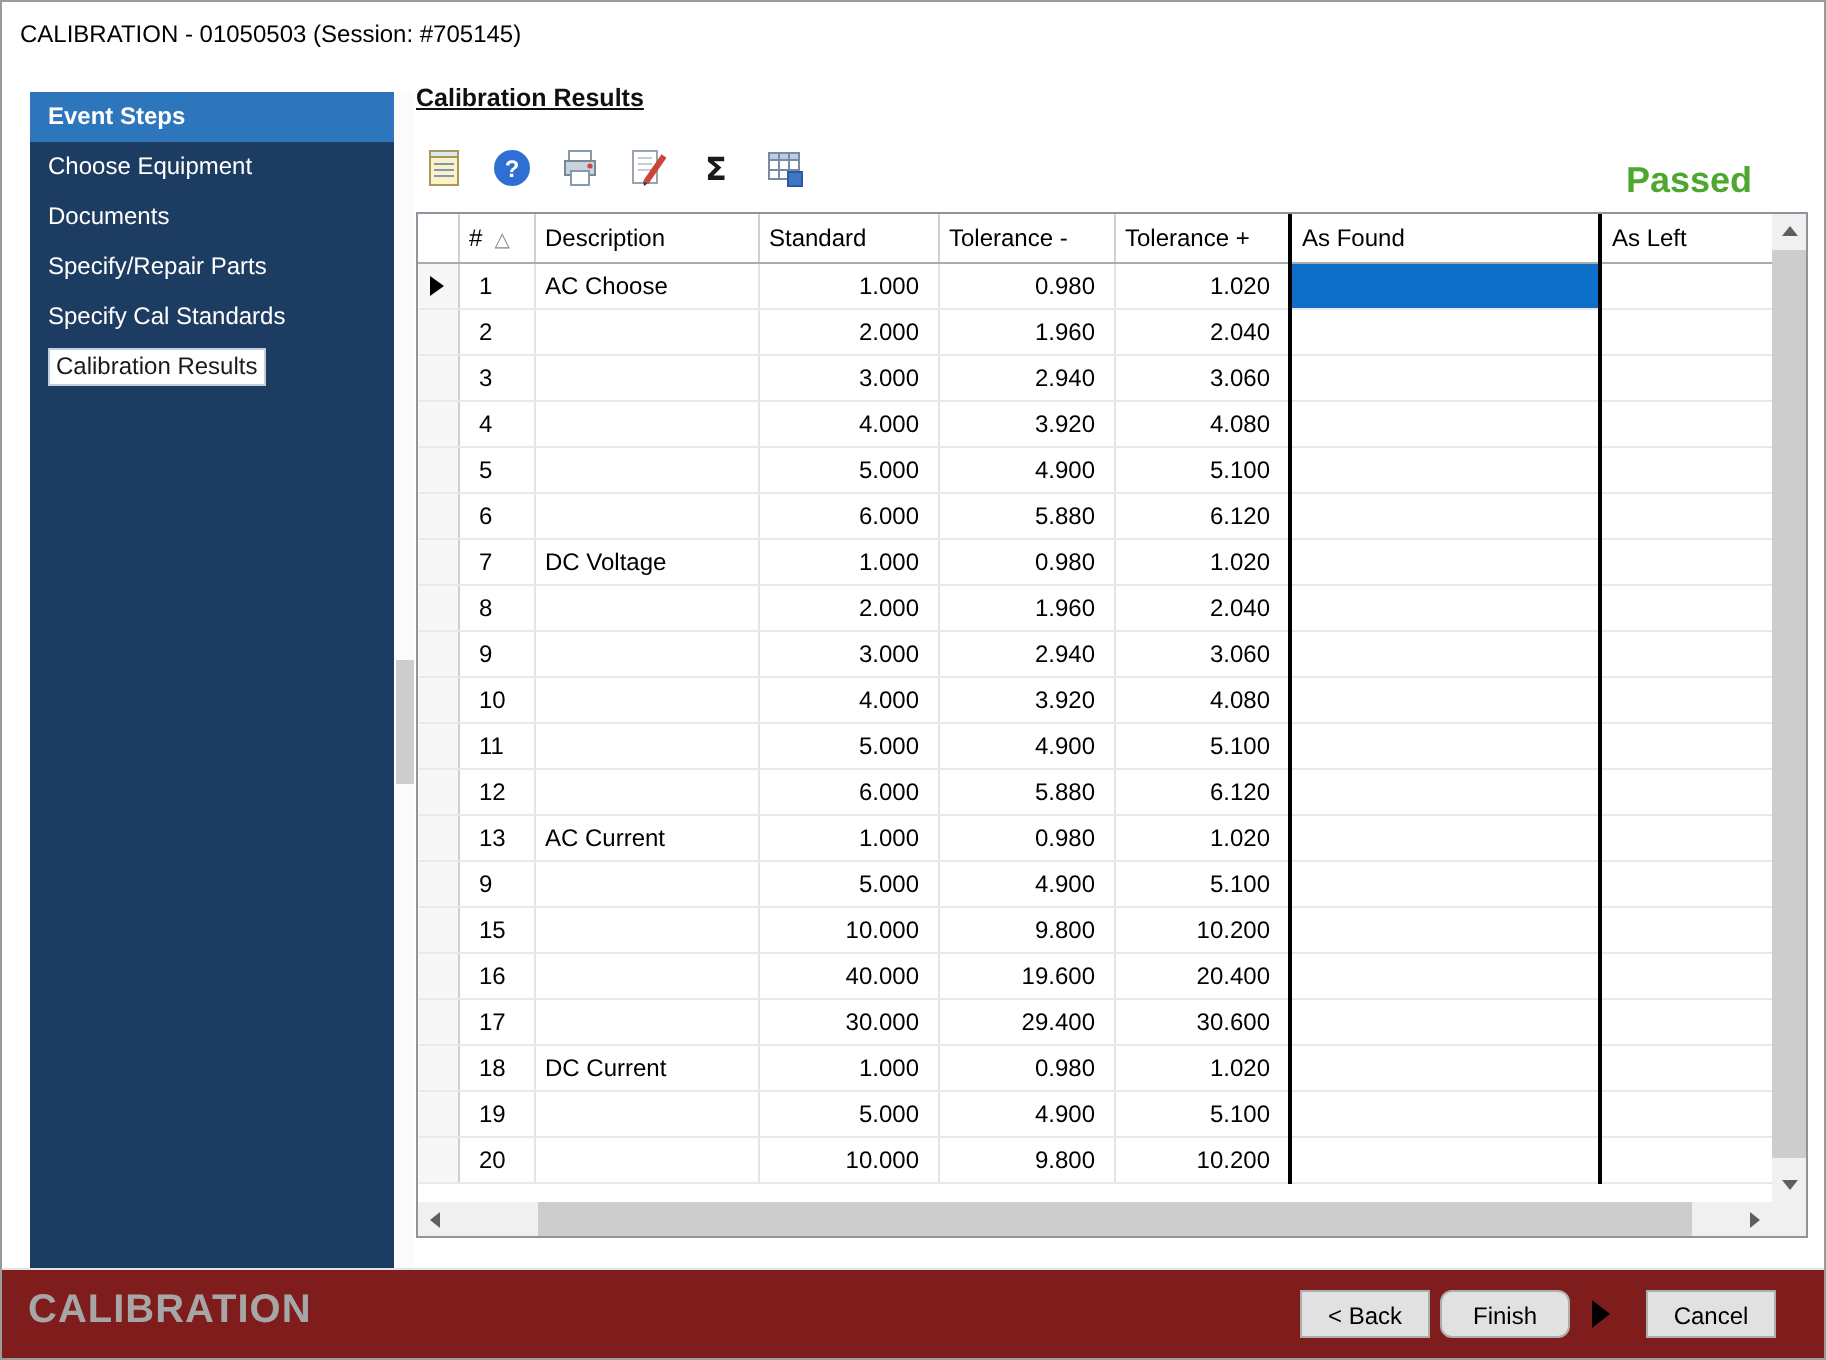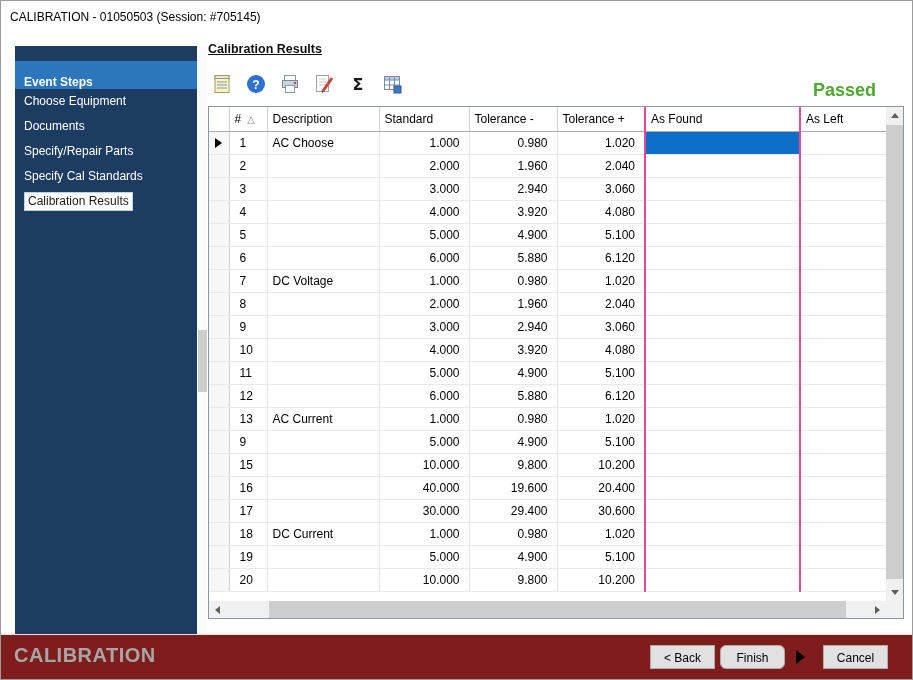--- a/index.html
+++ b/index.html
@@ -7,21 +7,21 @@
   body { font-family: "Liberation Sans", "DejaVu Sans", sans-serif; background: #ffffff; }
 
   .window { position: relative; width: 913px; height: 680px; border: 1px solid #9b9b9b; background: #fff; overflow: hidden; }
 
   .titlebar { height: 39px; line-height: 32px; padding-left: 9px; font-size: 12px; color: #000; background: #fff; border-bottom: 1px solid #c9c9c9; }
 
   .main { position: absolute; left: 0; right: 0; top: 34px; bottom: 45px; background: #fff; }
 
   
   .sidebar { position: absolute; left: 14px; top: 11px; bottom: 0; width: 182px; background: #1d3c61; color: #fff; }
-  .side-header { background: #2e76bb; color: #fff; font-weight: bold; font-size: 12px; padding: 14px 9px; height: 25px; margin-top: 15px; }
+  .side-header { background: #2e76bb; color: #fff; font-weight: bold; font-size: 12px; padding: 5px 9px; height: 25px; }
   .side-item { font-size: 12px; padding: 5px 9px; height: 25px; white-space: nowrap; cursor: default; }
   .side-item span { color: #fff; }
   .side-item.active span { background: #fff; color: #1a1a1a; border: 1px solid #c2cfdc; padding: 1px 3px 2px 3px; }
 
   .side-scroll { position: absolute; left: 197px; top: 11px; bottom: 0; width: 9px; background: #fbfbfb; }
   .side-scroll-thumb { position: absolute; left: 0; top: 284px; width: 9px; height: 62px; background: #cdcdcd; }
 
   
   .content { position: absolute; left: 207px; top: 7px; right: 8px; bottom: 15px; }
   .content-title { font-size: 12.5px; font-weight: bold; text-decoration: underline; color: #101010; }
@@ -32,21 +32,21 @@
 
   
   .grid { position: absolute; left: 0; right: 0; top: 64px; bottom: 0; border: 1px solid #8e959e; background: #fff; overflow: hidden; }
   table { border-collapse: collapse; table-layout: fixed; width: 679px; }
   th { font-weight: normal; text-align: left; height: 24px; font-size: 12px; color: #000; border-right: 1px solid #d0d0d0; border-bottom: 1px solid #ababab; padding: 0 5px; white-space: nowrap; overflow: hidden; background: #fff; }
   td { height: 23px; font-size: 12px; color: #000; border-right: 1px solid #e4e4e4; border-bottom: 1px solid #e9e9e9; padding: 0 5px; white-space: nowrap; overflow: hidden; }
   th.c-ind, td.c-ind { border-right: 1px solid #cfcfcf; padding: 0; text-align: center; }
   td.c-ind { background: #f7f7f7; }
   td.c-num { padding-left: 10px; }
   .r { text-align: right; padding-right: 9px; }
-  th.c-found, td.c-found, th.c-left, td.c-left { border-left: 2px solid #ec4899; }
+  th.c-found, td.c-found, th.c-left, td.c-left { border-left: 2px solid #000000; }
   td.sel { background: #0d6fc8; }
   .sort { color: #8a8a8a; font-size: 10px; margin-left: 6px; }
   .row-marker { display: inline-block; width: 0; height: 0; border-left: 7px solid #000; border-top: 5px solid transparent; border-bottom: 5px solid transparent; vertical-align: middle; }
 
   
   .vscroll { position: absolute; top: 0; right: 0; bottom: 17px; width: 17px; background: #f0f0f0; }
   .hscroll { position: absolute; left: 0; bottom: 0; right: 17px; height: 17px; background: #f0f0f0; }
   .corner { position: absolute; right: 0; bottom: 0; width: 17px; height: 17px; background: #f0f0f0; }
   .sb-btn { position: absolute; width: 17px; height: 17px; display: flex; align-items: center; justify-content: center; background: #f0f0f0; }
   .sb-up { top: 0; left: 0; } .sb-down { bottom: 0; left: 0; }

